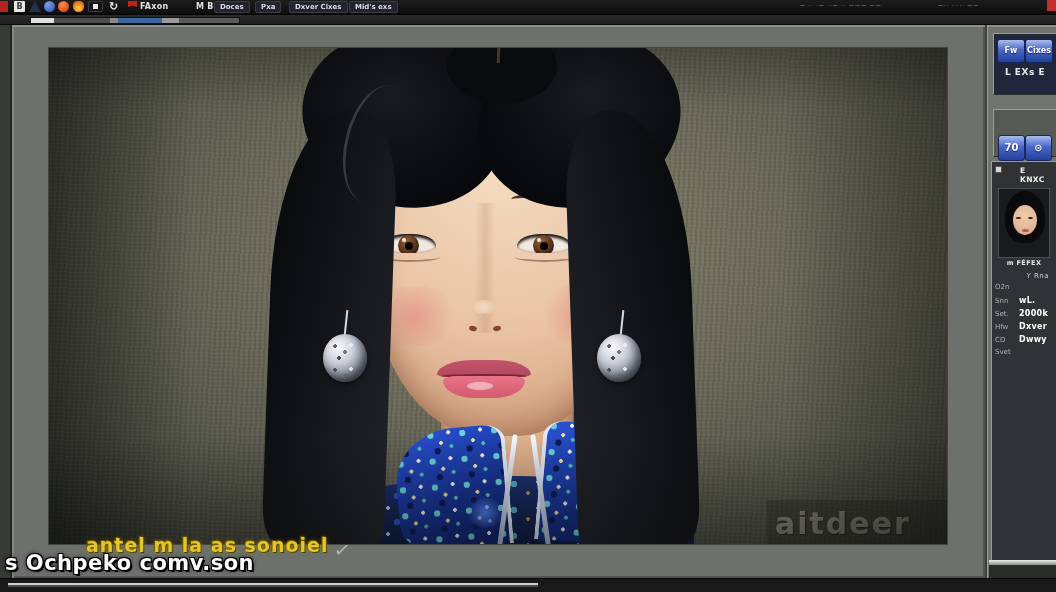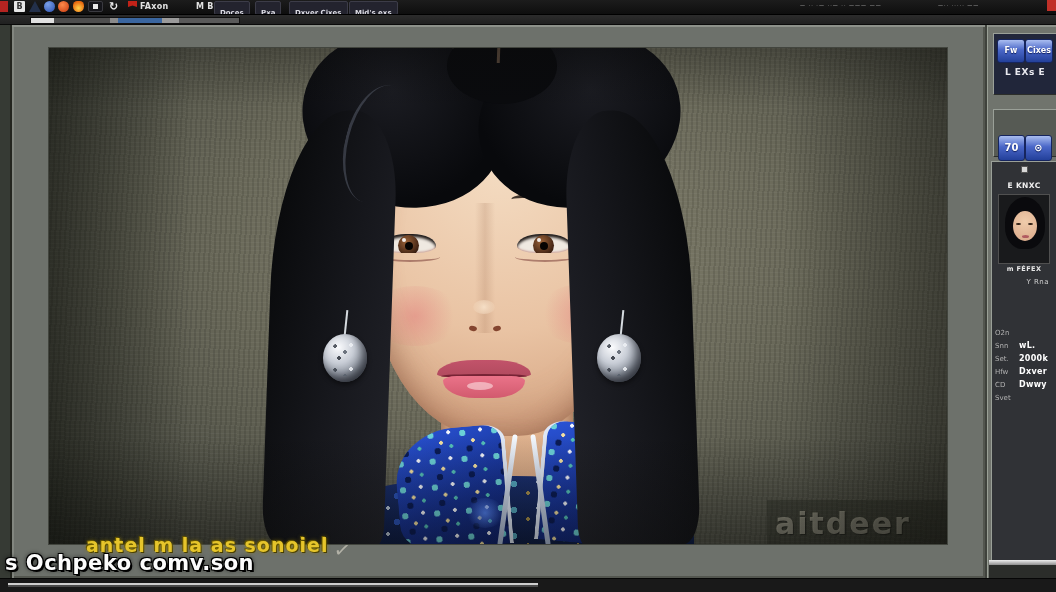--- a/index.html
+++ b/index.html
@@ -14,21 +14,21 @@
   .i-doc{left:14px;background:#e8e8e8;border-radius:1px;color:#333;font-size:8px;font-weight:bold;text-align:center;line-height:11px;}
   .i-img{left:29px;width:0;height:0;border-left:6px solid transparent;border-right:6px solid transparent;border-bottom:11px solid #23304a;}
   .i-globe{left:44px;border-radius:50%;background:radial-gradient(circle at 35% 30%,#7aa0e8,#2a4fae);}
   .i-rec{left:58px;border-radius:50%;background:radial-gradient(circle at 40% 35%,#ff8a4a,#c83a10);}
   .i-flame{left:73px;border-radius:40% 40% 50% 50%;background:radial-gradient(circle at 50% 65%,#ffd24a,#e86a10 70%);}
   .i-cam{left:88px;width:15px;background:#15151a;border:1px solid #3a3a40;border-radius:2px;}
   .i-cam::after{content:"";position:absolute;left:4px;top:2px;width:5px;height:5px;background:#e8e8e8;}
   .i-refresh{left:109px;color:#ececec;font-size:11px;line-height:11px;font-weight:bold;background:none;}
   .i-flag{left:128px;width:9px;height:10px;background:#c22218;clip-path:polygon(0 0,100% 0,100% 60%,50% 45%,0 60%);}
   .tb-text{position:absolute;top:2px;color:#e2e2e2;font-size:8px;font-weight:bold;letter-spacing:.3px;}
-  .tb-btn{position:absolute;top:1px;height:12px;line-height:11px;padding:6px 5px;background:#23232e;border:1px solid #3c3c48;border-radius:2px;color:#dcdce4;font-size:7px;font-weight:bold;white-space:nowrap;}
+  .tb-btn{position:absolute;top:1px;height:12px;line-height:11px;padding:0 5px;background:#23232e;border:1px solid #3c3c48;border-radius:2px;color:#dcdce4;font-size:7px;font-weight:bold;white-space:nowrap;}
   .tb-ctrl{position:absolute;top:2px;color:#b8b8b8;font-size:5px;letter-spacing:1px;white-space:nowrap;}
   .tb-close{position:absolute;right:0;top:0;width:9px;height:11px;background:#c03028;}
 
   
   .subbar{position:absolute;left:0;top:14px;width:1056px;height:11px;background:linear-gradient(180deg,#2c2c2c,#202020);border-top:1px solid #000;border-bottom:1px solid #0a0a0a;}
   .sub-strip{position:absolute;left:30px;top:2px;width:210px;height:7px;border:1px solid #111;
     background:linear-gradient(90deg,#e0e0e0 0 11%,#4e4e4e 11% 38%,#8a8a8a 38% 42%,#3a66a0 42% 63%,#9a9a9a 63% 71%,#5a5a5a 71% 100%);}
 
   
   .left-strip{position:absolute;left:0;top:25px;width:12px;height:553px;background:#363a34;border-right:2px solid #23251f;}
@@ -148,32 +148,32 @@
     border-left:2px solid #3f423c;box-shadow:inset 1px 0 0 #9aa096,inset 0 2px 0 #8d918a;}
   .sb-panel{position:absolute;border:1px solid;border-color:#9aa098 #2c2e2a #2c2e2a #9aa098;}
   .sb-p1{left:6px;top:8px;width:64px;height:62px;background:#21263a;padding:3px 2px;}
   .chip-row{display:flex;gap:0;margin:2px 1px 4px;}
   .chip{flex:1;height:24px;border:1px solid #16255e;border-radius:3px;color:#fff;font-size:8px;font-weight:bold;
     text-align:center;line-height:22px;background:linear-gradient(180deg,#a9bdf0,#4a67c8 45%,#23409a);text-shadow:0 1px 1px #102060;}
   .p1-label{text-align:center;color:#e9e9ef;font-size:9px;font-weight:bold;letter-spacing:.5px;}
   .sb-p2{left:6px;top:84px;width:64px;height:46px;background:#565a54;padding:23px 3px;}
   .sb-p2 .chip{height:26px;line-height:24px;font-size:10px;}
   .sb-p3{left:4px;top:136px;width:66px;height:400px;background:#303236;color:#e8e8e8;}
-  .p3-header{display:flex;align-items:center;gap:8px;padding:4px 3px 2px;font-size:7.5px;font-weight:bold;letter-spacing:.4px;color:#f0f0f0;flex-direction:column;}
+  .p3-header{display:flex;gap:18px;padding:4px 3px 2px;font-size:7.5px;font-weight:bold;letter-spacing:.4px;color:#f0f0f0;}
   .p3-header .sq{width:7px;height:7px;background:#d8d8d8;border:1px solid #555;}
   .thumb{position:relative;width:52px;height:70px;margin:2px auto 1px;background:#191a1c;border:1px solid #505050;overflow:hidden;}
   .t-hair{position:absolute;left:6px;top:2px;width:40px;height:52px;border-radius:50% 50% 42% 42%;background:#0a0a0d;}
   .t-face{position:absolute;left:14px;top:16px;width:24px;height:30px;border-radius:50%;background:radial-gradient(circle at 50% 35%,#efccab,#d9a788);}
   .t-eye{position:absolute;width:5px;height:2px;background:#2a1a10;border-radius:50%;top:28px;}
   .t-mouth{position:absolute;left:23px;top:40px;width:7px;height:3px;background:#b05a60;border-radius:50%;}
   .t-caption{text-align:center;font-size:6.5px;font-weight:bold;color:#e6e6e6;letter-spacing:.4px;}
   .meta{padding:5px 3px 0;font-size:7px;}
   .meta-head{text-align:right;color:#cfcfcf;padding-right:4px;margin-bottom:3px;letter-spacing:.5px;}
   .meta-row{display:flex;align-items:baseline;height:13px;}
-  .meta-label{width:24px;color:#b2b2b2;margin-top:40px;}
+  .meta-label{width:24px;color:#b2b2b2;}
   .meta-value{color:#fff;font-weight:bold;font-size:8px;letter-spacing:.3px;}
   .sb-strip{position:absolute;left:2px;top:535px;width:67px;height:5px;background:linear-gradient(180deg,#f0f0f0,#8e8e8e);}
   .sb-bottom{position:absolute;left:2px;top:540px;width:67px;height:13px;background:#2b2d2a;}
 
   
   .bottom-bar{position:absolute;left:0;top:578px;width:1056px;height:14px;background:#191919;border-top:1px solid #060606;}
   .cap-yellow{position:absolute;left:86px;top:534px;z-index:50;font-size:19px;font-weight:bold;color:#e6c52b;letter-spacing:1px;
     text-shadow:0 0 4px rgba(140,120,0,.9),1px 1px 0 #3a3200,-1px -1px 0 #5a4c00;}
   .cap-check{position:absolute;left:334px;top:538px;z-index:50;font-size:20px;color:#b2b1a6;transform:rotate(8deg);}
   .cap-white{position:absolute;left:5px;top:551px;z-index:50;font-size:21px;font-weight:bold;color:#fcfcfc;letter-spacing:.5px;

